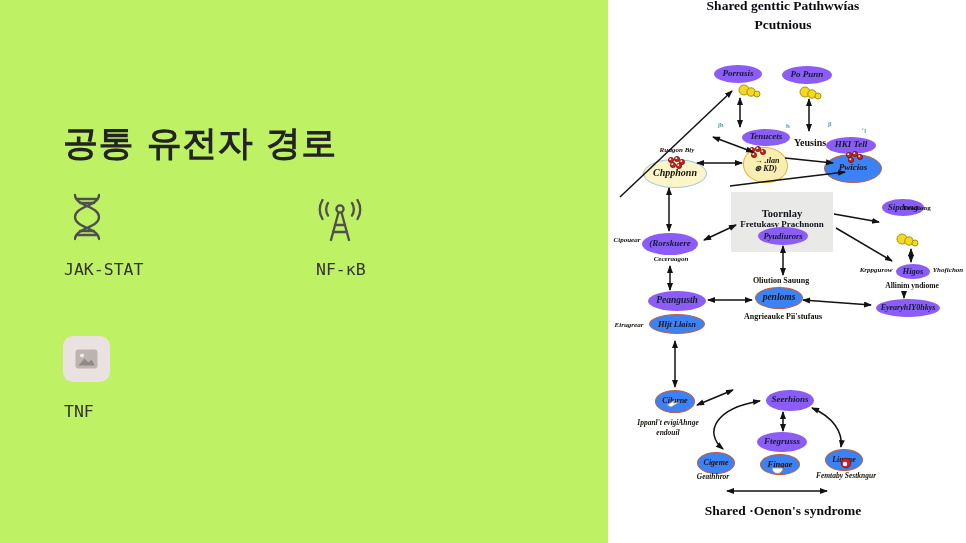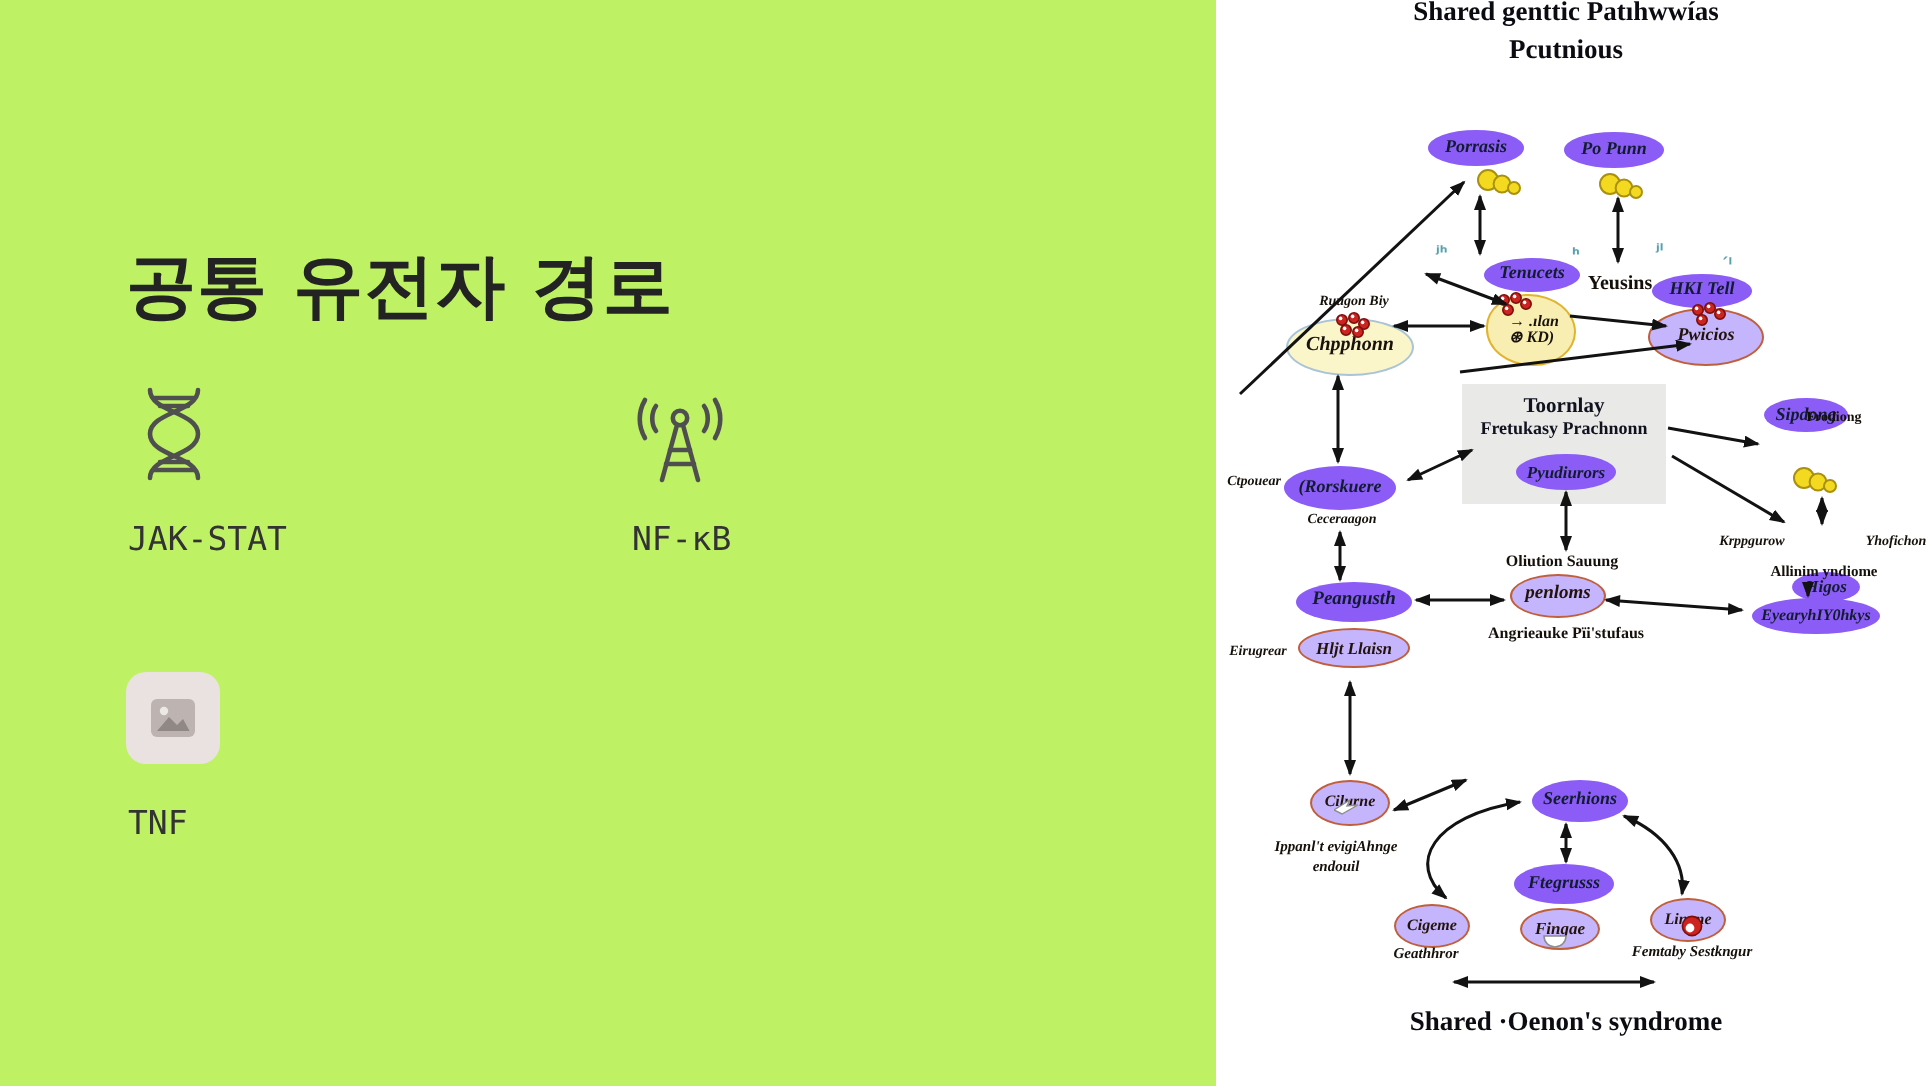--- a/index.html
+++ b/index.html
@@ -14,28 +14,28 @@
 
   
   .diagram{position:absolute;left:608px;top:0;width:358px;height:543px;background:#ffffff;z-index:0;}
   .dg-title{position:absolute;left:613px;top:-3px;width:340px;text-align:center;font-family:"Liberation Serif",serif;font-weight:bold;font-size:13.5px;line-height:18.5px;color:#0b0b12;z-index:3;}
   .dg-caption{position:absolute;left:613px;top:503px;width:340px;text-align:center;font-family:"Liberation Serif",serif;font-weight:bold;font-size:13.5px;color:#0b0b12;z-index:3;}
 
   #dg{position:absolute;left:0;top:0;width:966px;height:543px;z-index:1;}
   #arrow-layer{position:absolute;left:0;top:0;z-index:2;pointer-events:none;}
 
   .dg-box{position:absolute;background:#e9e9e7;z-index:1;text-align:center;font-family:"Liberation Serif",serif;color:#10131f;}
-  .dg-box .bx0{font-weight:bold;font-size:10.5px;margin-top:6px;}
+  .dg-box .bx0{font-weight:bold;font-size:10.5px;margin-top:16px;}
   .dg-box .bx1{font-weight:bold;font-size:9px;}
   [data-name="sjogrens-box"] .bx0{font-size:11px;margin-top:15px;}
   [data-name="sjogrens-box"] .bx1{font-size:12.5px;font-style:italic;}
 
   .dg-node{position:absolute;border-radius:50%;display:flex;align-items:center;justify-content:center;text-align:center;font-family:"Liberation Serif",serif;font-weight:bold;font-style:italic;line-height:1.05;white-space:pre-line;z-index:3;color:#18120c;}
   .dg-node.blue{background:#8b5cf6;color:#111c30;}
-  .dg-node.orange{background:#c4b5fd;border:1px solid #c05f3b;color:#23120a;}
+  .dg-node.orange{background:#3b82f6;border:1px solid #c05f3b;color:#23120a;}
   .dg-node.yellow{background:#fbf6ca;border:1px solid #a9c4d6;}
   .dg-node.yellowblob{background:#f8eeb2;border:1.5px solid #e0b42c;border-radius:46% 54% 48% 52%;text-align:left;padding-left:3px;}
 
   .dg-label{position:absolute;transform:translate(-50%,-50%);font-family:"Liberation Serif",serif;font-weight:bold;font-style:italic;color:#15100a;white-space:pre-line;text-align:center;z-index:3;line-height:1.3;}
   .dg-label.up{font-style:normal;}
 
   .dg-squiggle{position:absolute;color:#57a0ae;font-size:8.5px;font-weight:bold;z-index:2;font-family:"DejaVu Sans",sans-serif;}
   .dg-dec{position:absolute;z-index:4;line-height:0;}
 </style>
 </head>
@@ -95,21 +95,21 @@
     <div class="dg-node blue" data-name="node-hki-tell" style="left: 826px; top: 136.5px; width: 50px; height: 17px; font-size: 9px;">HKI Tell</div>
     <div class="dg-node orange" data-name="node-pwicios" style="left: 824px; top: 153.5px; width: 56px; height: 27px; font-size: 9px;">Pwicios</div>
     <div class="dg-node yellowblob" data-name="node-kd" style="left: 743px; top: 147px; width: 40px; height: 34px; font-size: 8px;">→ .ılan
 ⊛ KD)</div>
     <div class="dg-node yellow" data-name="node-chpphonn" style="left: 643px; top: 158.5px; width: 62px; height: 27px; font-size: 10px;">Chpphonn</div>
     <div class="dg-node blue" data-name="node-rorskuere" style="left: 642px; top: 233px; width: 56px; height: 22px; font-size: 9px;">(Rorskuere</div>
     <div class="dg-node blue" data-name="node-peangusth" style="left: 648px; top: 291px; width: 58px; height: 20px; font-size: 9.5px;">Peangusth</div>
     <div class="dg-node orange" data-name="node-hljt-llaisn" style="left: 649px; top: 314px; width: 54px; height: 18px; font-size: 8.5px;">Hljt Llaisn</div>
     <div class="dg-node blue" data-name="node-pyudiurors" style="left: 758px; top: 227px; width: 50px; height: 18px; font-size: 8.5px;">Pyudiurors</div>
     <div class="dg-node blue" data-name="node-sipdong" style="left: 882px; top: 199px; width: 42px; height: 17px; font-size: 9px;">Sipdong</div>
-    <div class="dg-node blue" data-name="node-higos" style="left: 896px; top: 263.5px; width: 34px; height: 15px; font-size: 8.5px; margin-top: 22px;">Higos</div>
+    <div class="dg-node blue" data-name="node-higos" style="left: 896px; top: 263.5px; width: 34px; height: 15px; font-size: 8.5px;">Higos</div>
     <div class="dg-node blue" data-name="node-eyearyhiyohkys" style="left: 876px; top: 299px; width: 64px; height: 18px; font-size: 8px;">EyearyhIY0hkys</div>
     <div class="dg-node orange" data-name="node-penloms" style="left: 755px; top: 287px; width: 46px; height: 20px; font-size: 9.5px;">penloms</div>
     <div class="dg-node orange" data-name="node-cilurne" style="left: 655px; top: 389.5px; width: 38px; height: 21px; font-size: 8px;">Cilurne</div>
     <div class="dg-node blue" data-name="node-seerhions" style="left: 766px; top: 389.5px; width: 48px; height: 21px; font-size: 9px;">Seerhions</div>
     <div class="dg-node blue" data-name="node-ftegrusss" style="left: 757px; top: 432px; width: 50px; height: 20px; font-size: 9px;">Ftegrusss</div>
     <div class="dg-node orange" data-name="node-cigeme" style="left: 697px; top: 452px; width: 36px; height: 20px; font-size: 8px;">Cigeme</div>
     <div class="dg-node orange" data-name="node-fingae" style="left: 760px; top: 453.5px; width: 38px; height: 19px; font-size: 8.5px;">Fingae</div>
     <div class="dg-node orange" data-name="node-lingne" style="left: 825px; top: 449px; width: 36px; height: 20px; font-size: 8px;">Lingne</div>
     <div class="dg-label" data-name="label-ruugon-biy" style="left: 677px; top: 151px; font-size: 7px;">Ruugon Biy</div>
     <div class="dg-label up" data-name="label-yeusins" style="left: 810px; top: 142px; font-size: 10px;">Yeusins</div>

